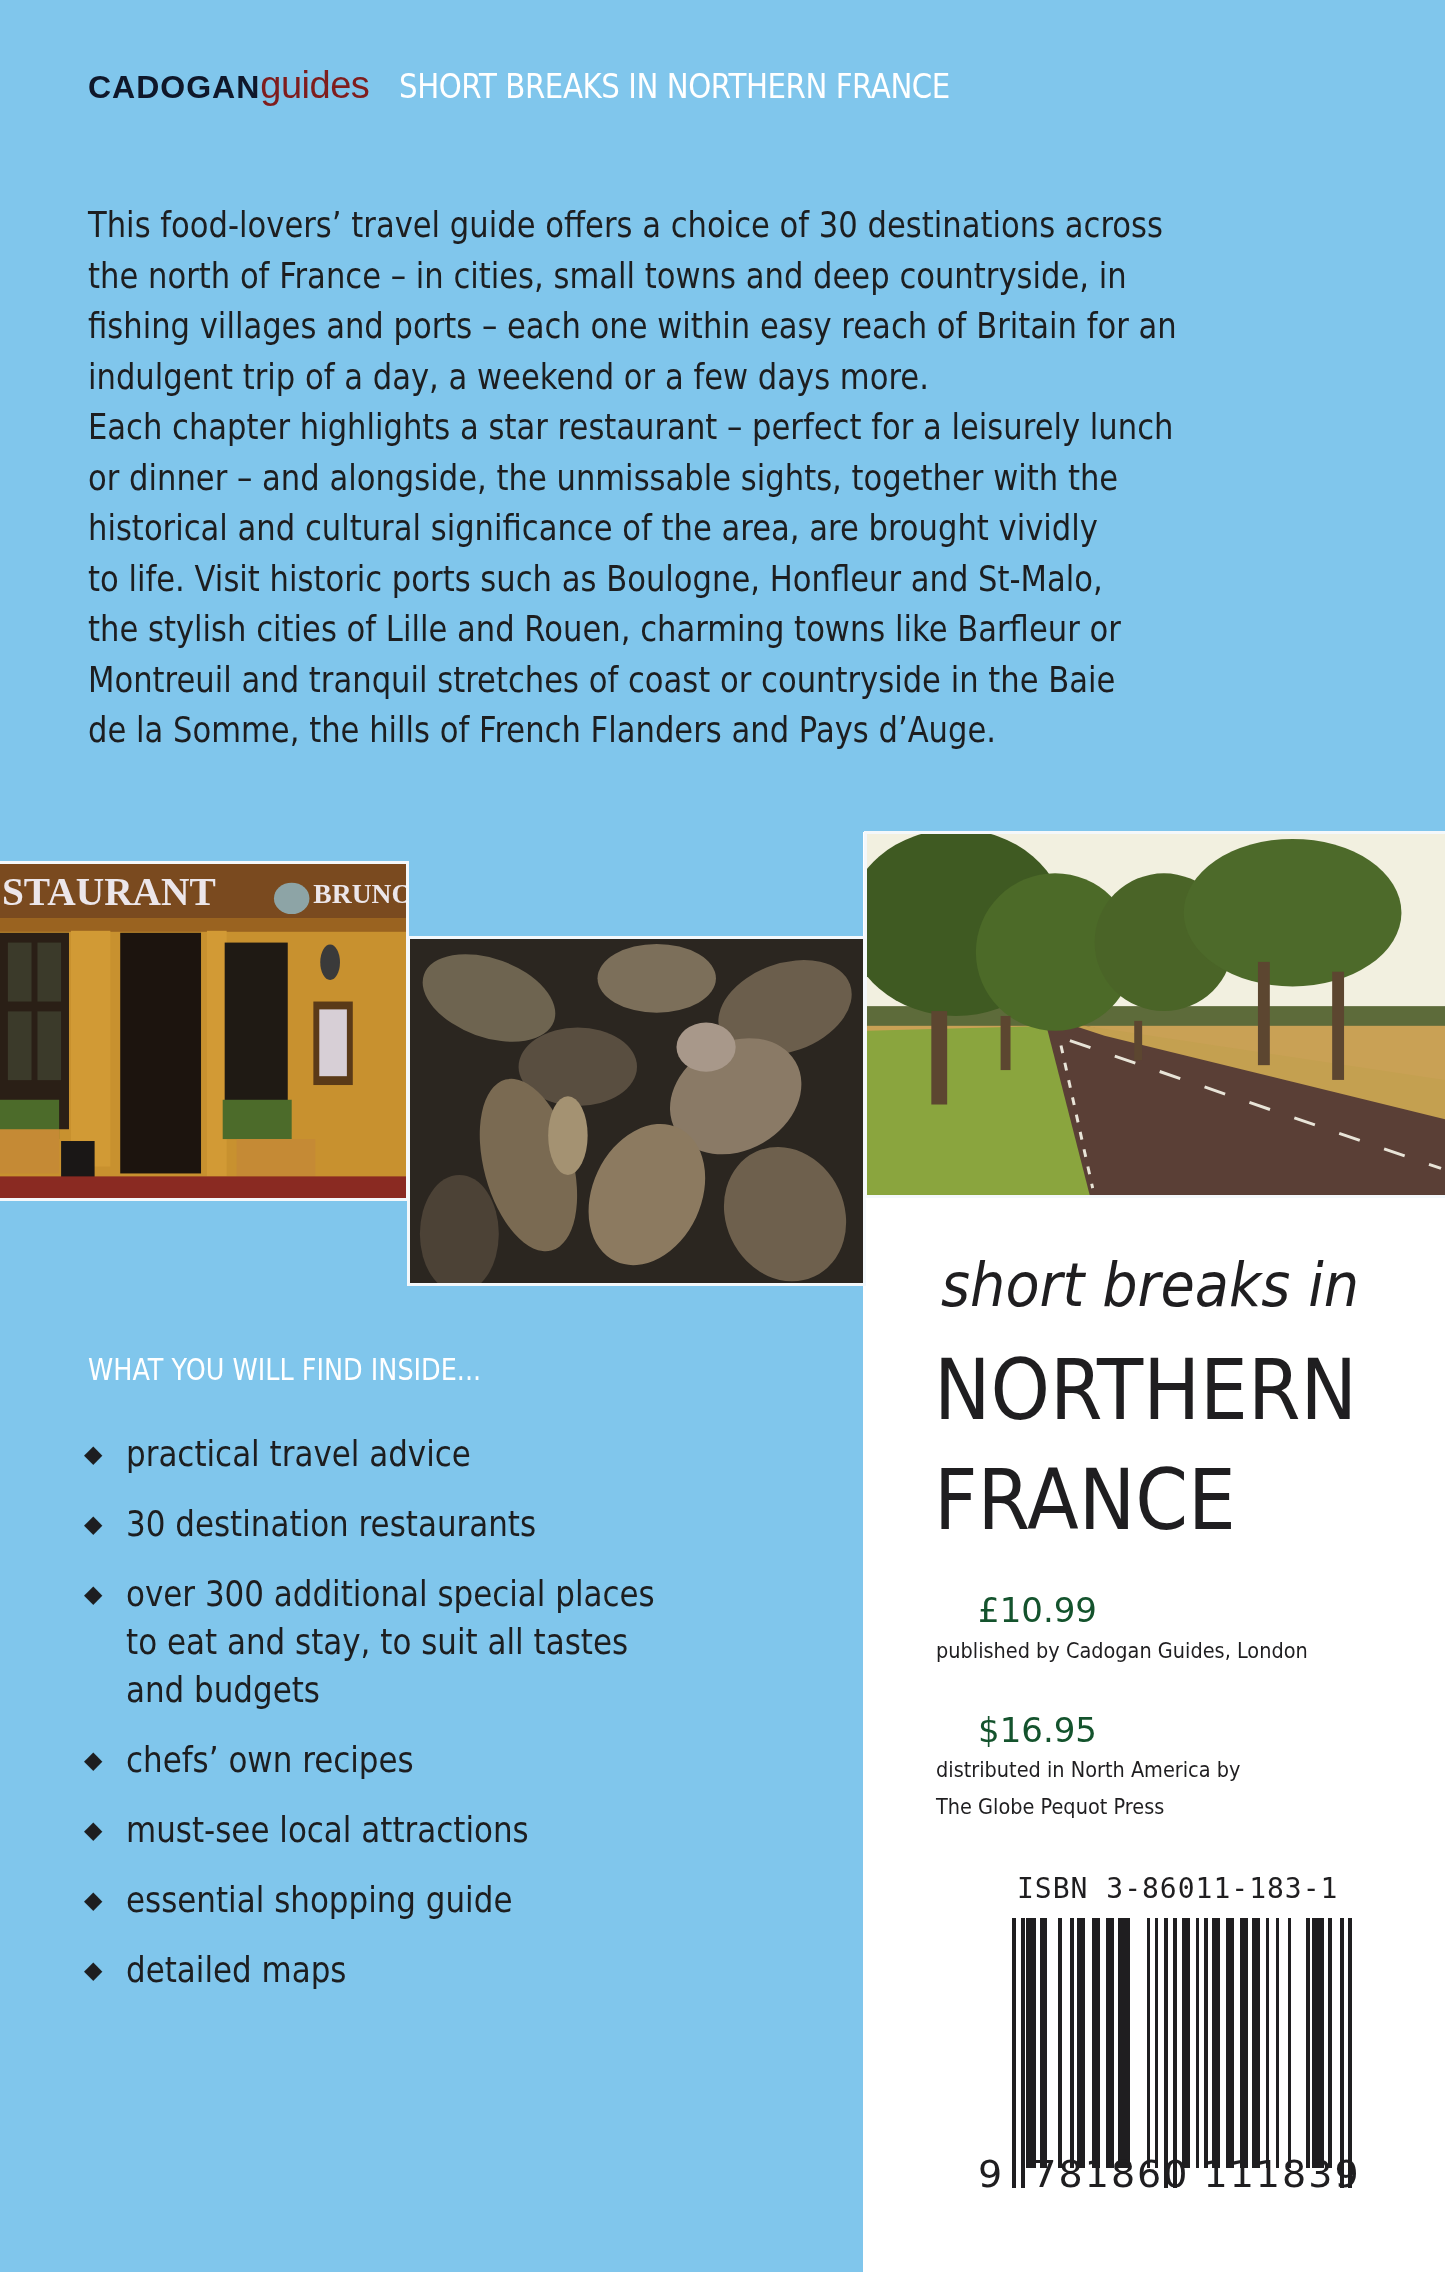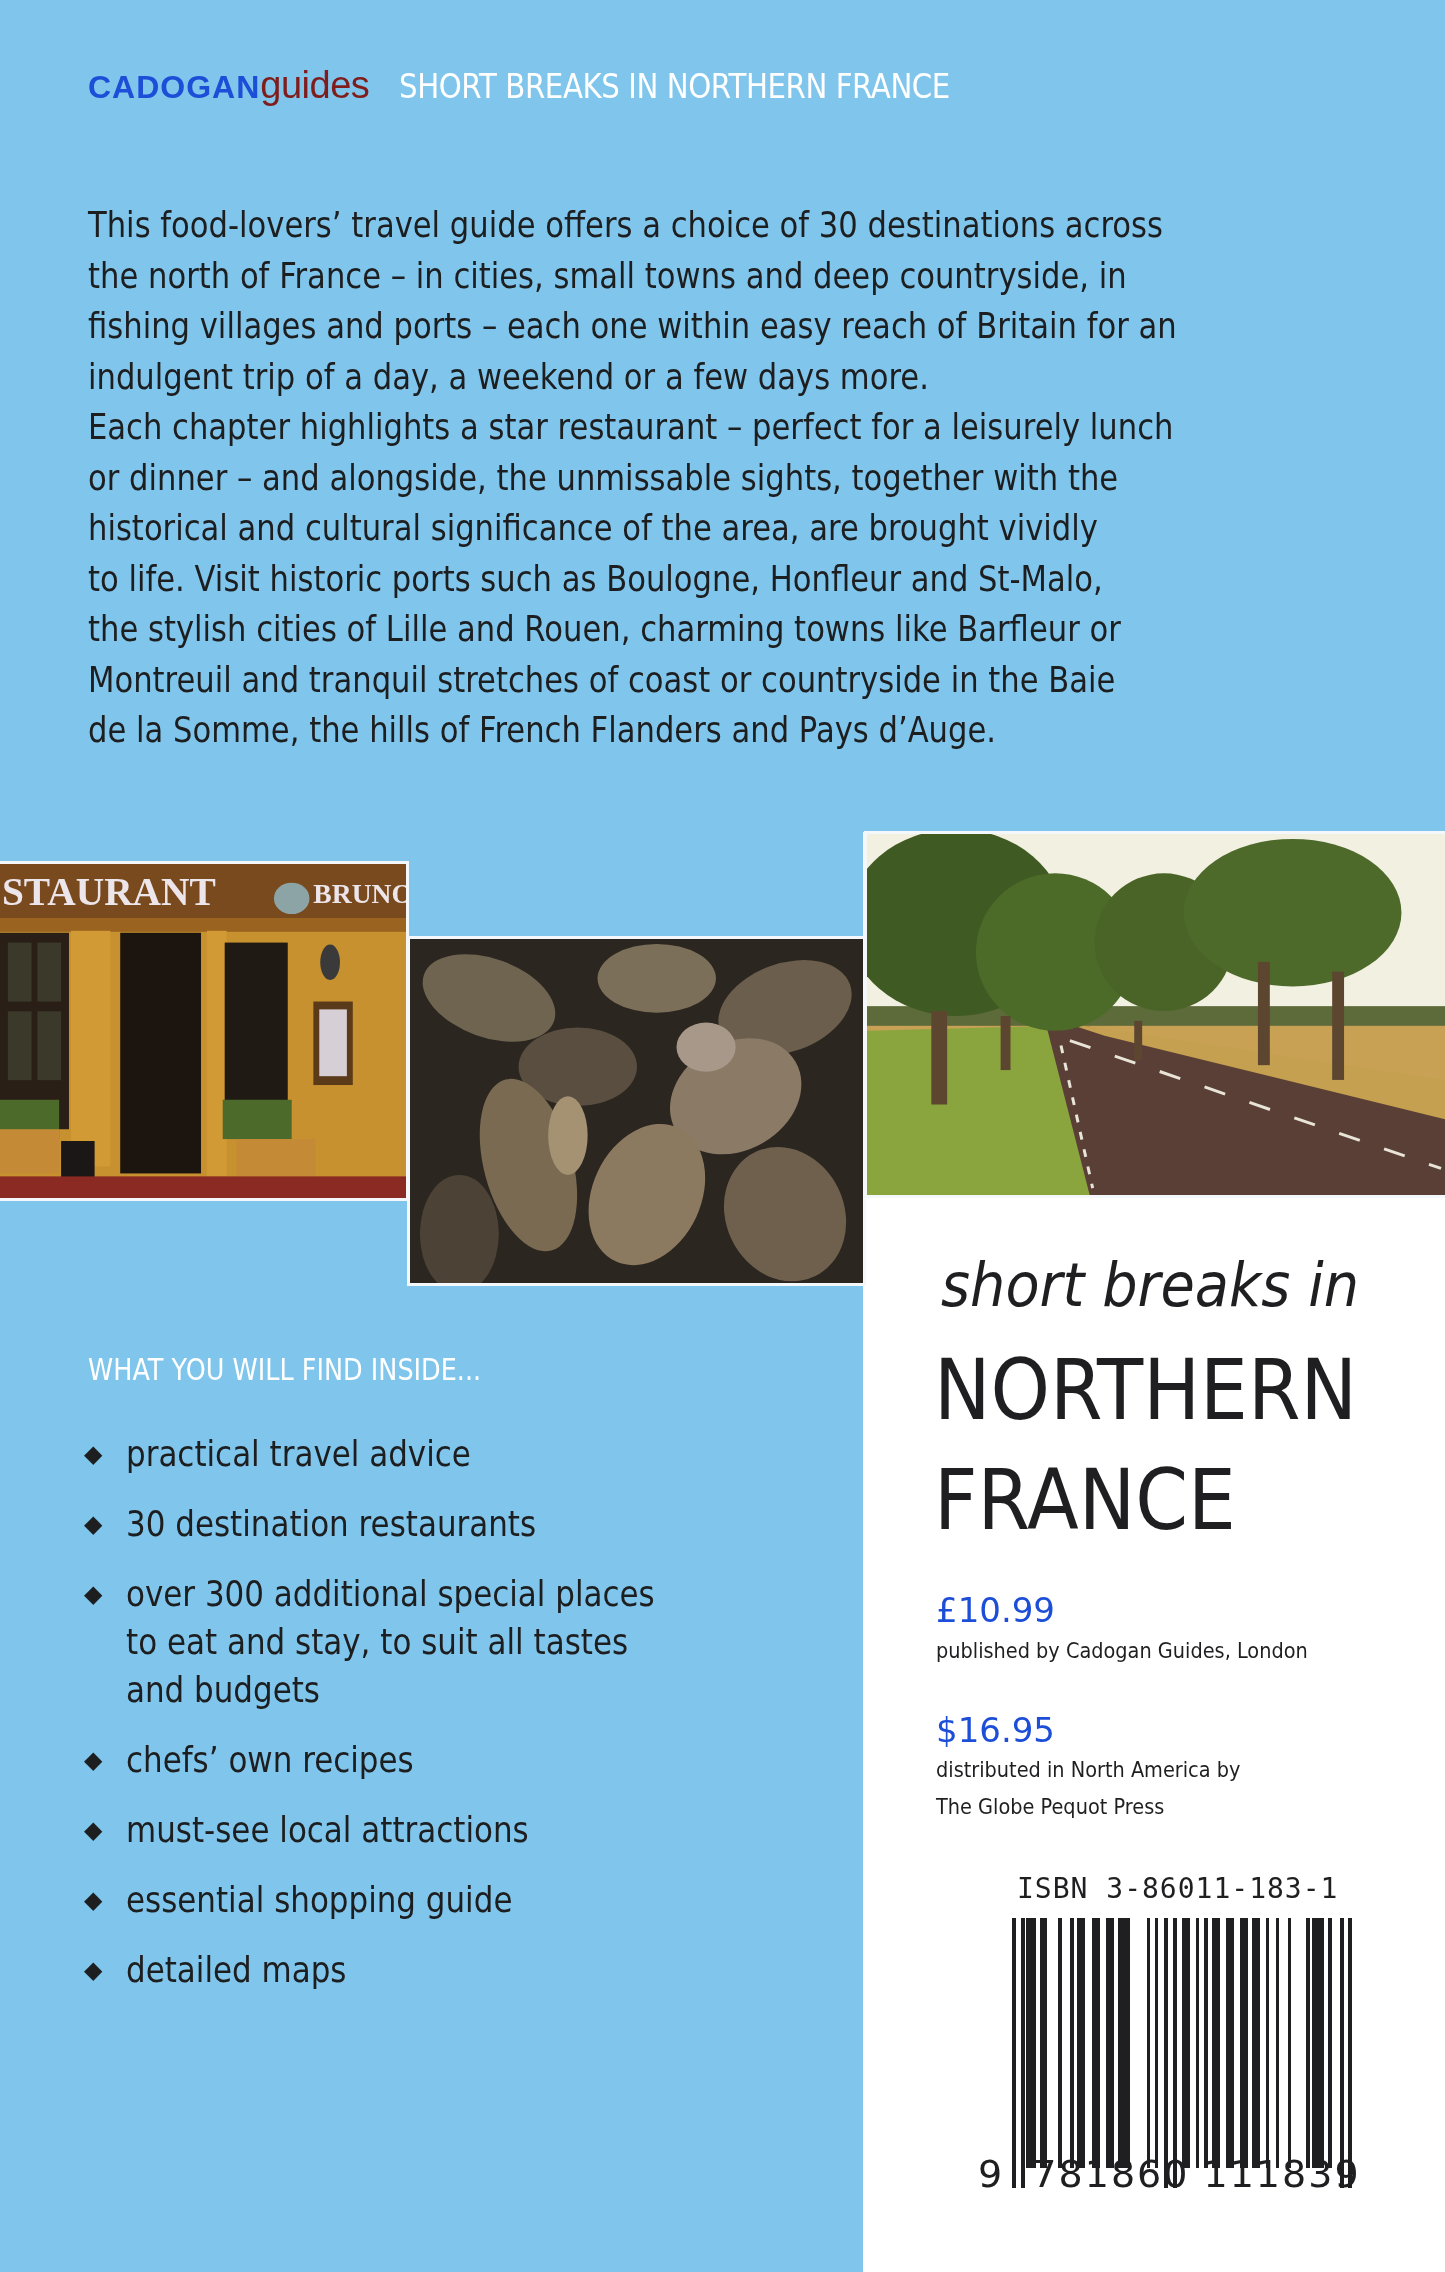--- a/index.html
+++ b/index.html
@@ -9,21 +9,21 @@
     background: #80c6ec;
     font-family: "DejaVu Sans", sans-serif;
     color: #1f2023;
   }
   .abs { position: absolute; }
 
   
   .header { left: 88px; top: 64px; height: 50px; display: flex; align-items: baseline; white-space: nowrap; }
   .brand-bold {
     font-family: "Liberation Sans", sans-serif; font-weight: 700; font-size: 32px;
-    letter-spacing: 1px; color: #1d4ed8;
+    letter-spacing: 1px; color: #0f172a;
   }
   .brand-light {
     font-family: "Liberation Sans", sans-serif; font-weight: 400; font-size: 38px;
     color: #7f1d1d; letter-spacing: -0.5px; margin-right: 30px;
   }
   .series-title {
     font-family: "DejaVu Sans", sans-serif; font-size: 34px; color: #ffffff;
     letter-spacing: -0.5px; transform: scaleX(0.86); transform-origin: left center;
   }
 
@@ -66,21 +66,21 @@
   .title-italic {
     left: 941px; top: 1250px; font-family: "DejaVu Sans", sans-serif; font-style: italic;
     font-size: 60px; color: #1f1e20; white-space: nowrap; letter-spacing: 0px;
     transform: scaleX(0.93); transform-origin: left top;
   }
   .title-main {
     left: 934px; top: 1335px; font-family: "DejaVu Sans", sans-serif; font-weight: 400;
     font-size: 84px; line-height: 110px; color: #1f1e20; white-space: nowrap;
     transform: scaleX(0.90); transform-origin: left top;
   }
-  .price { font-family: "DejaVu Sans", sans-serif; font-size: 34px; color: #1d4ed8; white-space: nowrap; }
+  .price { font-family: "DejaVu Sans", sans-serif; font-size: 34px; color: #14532d; white-space: nowrap; margin-left: 42px; }
   .price-note { font-family: "DejaVu Sans", sans-serif; font-size: 21px; line-height: 37px; color: #1f1e20; white-space: nowrap; transform: scaleX(0.92); transform-origin: left top; }
   .price-gbp { left: 936px; top: 1590px; }
   .note-gbp { left: 936px; top: 1633px; }
   .price-usd { left: 936px; top: 1710px; }
   .note-usd { left: 936px; top: 1752px; }
 
   .isbn-text {
     left: 1017px; top: 1872px; font-family: "DejaVu Sans Mono", monospace; font-size: 28px;
     color: #1f1e20; letter-spacing: 1px; white-space: nowrap;
   }

